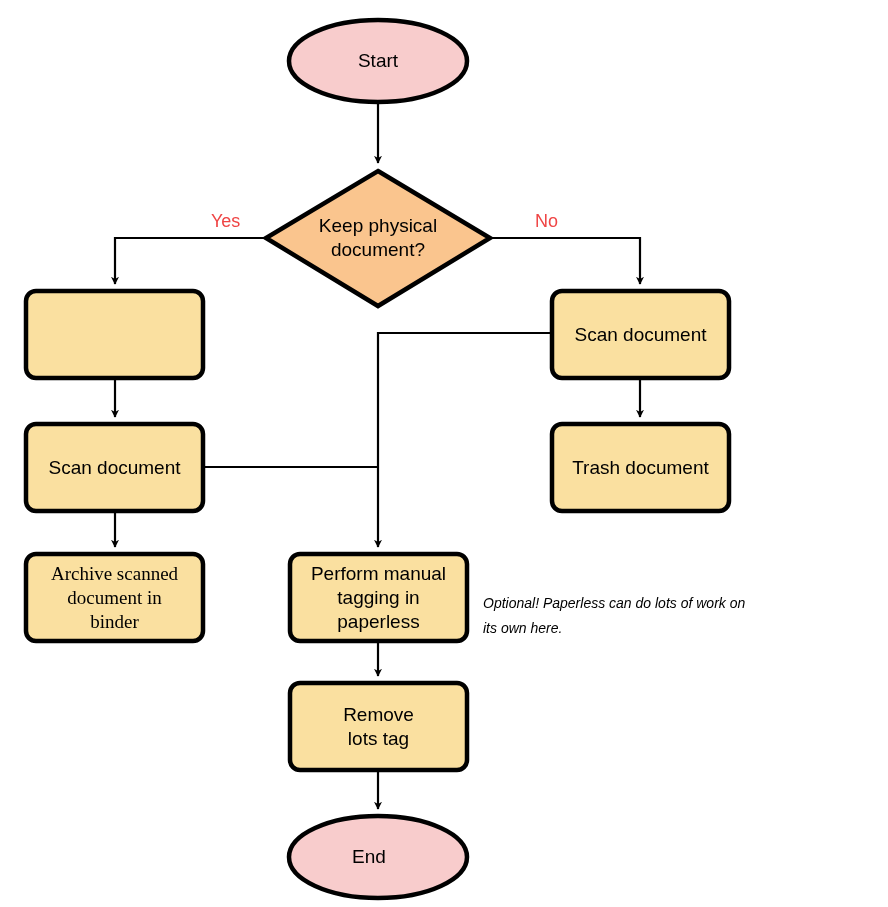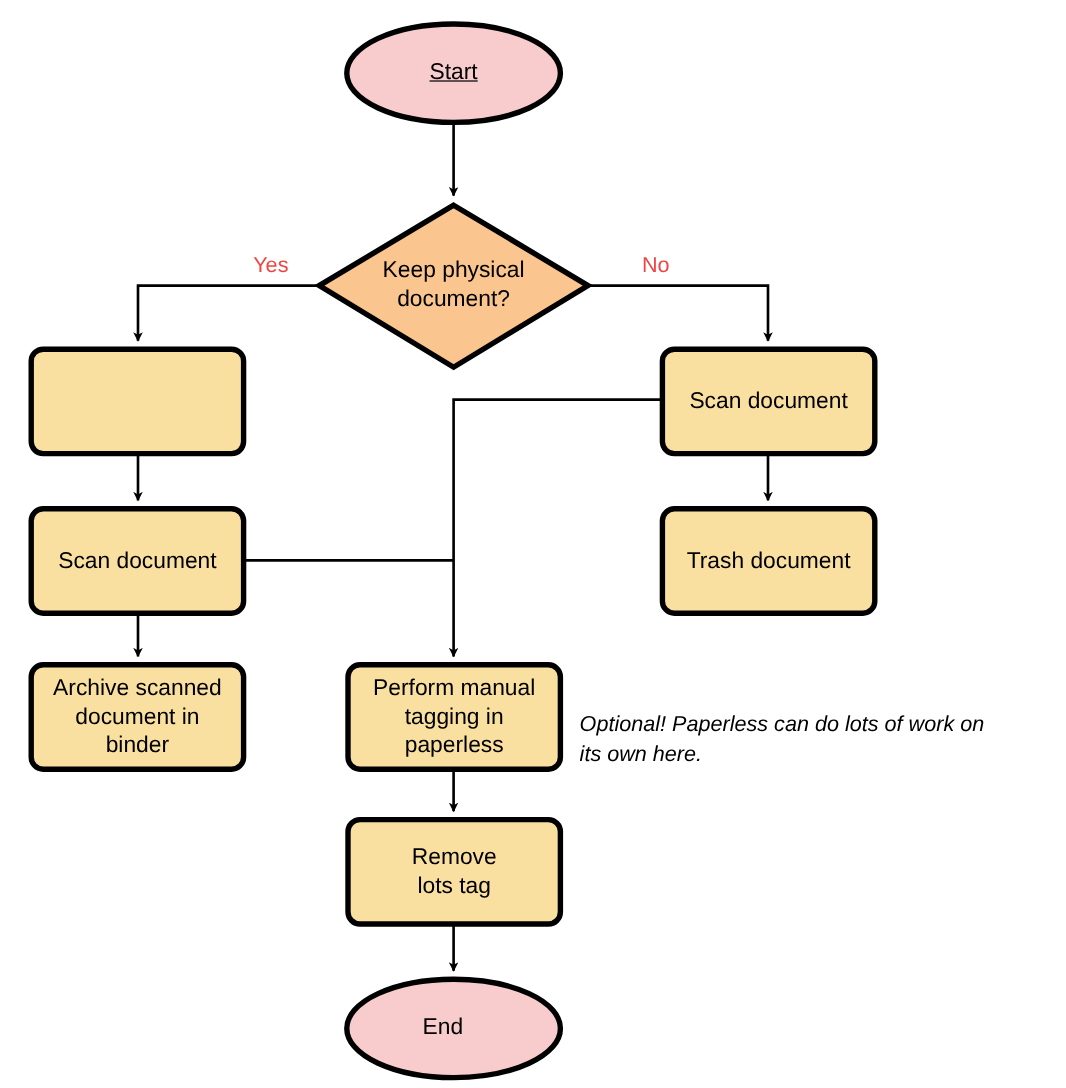--- a/index.html
+++ b/index.html
@@ -44,21 +44,21 @@
     font-family: "Liberation Sans", sans-serif;
     font-size: 18px;
     line-height: 20px;
     white-space: nowrap;
   }
   .note-text {
     position: absolute;
     color: #000000;
     font-family: "Liberation Sans", sans-serif;
     font-style: italic;
-    font-size: 18px;
+    font-size: 14px;
     line-height: 25px;
     white-space: pre-line;
   }
   .hit {
     position: absolute;
     background: transparent;
   }
 </style>
 </head>
 <body>
@@ -112,29 +112,29 @@
       <rect x="552" y="424" width="177" height="87" rx="10" ry="10" fill="#fae0a0"></rect>
 
       <rect x="290" y="554" width="177" height="87" rx="10" ry="10" fill="#fae0a0"></rect>
 
       <rect x="290" y="683" width="177" height="87" rx="10" ry="10" fill="#fae0a0"></rect>
 
       <ellipse cx="378" cy="857" rx="89" ry="41" fill="#f8cccc"></ellipse>
     </g>
   </svg>
 
-  <div class="node-label" style="left:289px; top:20px; width:178px; height:82px;text-decoration:underline;">Start</div>
+  <div class="node-label" style="left:289px; top:20px; width:178px; height:82px;">Start</div>
 
   <div class="node-label" style="left:278px; top:203px; width:200px; height:70px;text-align:center;">Keep physical
 document?</div>
 
 
   <div class="node-label" style="left:26px; top:424px; width:177px; height:87px;">Scan document</div>
 
-  <div class="node-label" style="left:26px; top:554px; width:177px; height:87px;">Archive scanned
+  <div class="node-label" style="left:26px; top:554px; width:177px; height:87px;font-family:Liberation Serif, serif;">Archive scanned
 document in
 binder</div>
 
   <div class="node-label" style="left:552px; top:291px; width:177px; height:87px;">Scan document</div>
 
   <div class="node-label" style="left:290px; top:554px; width:177px; height:87px;">Perform manual
 tagging in
 paperless</div>
 
   <div class="node-label" style="left:552px; top:424px; width:177px; height:87px;">Trash document</div>

